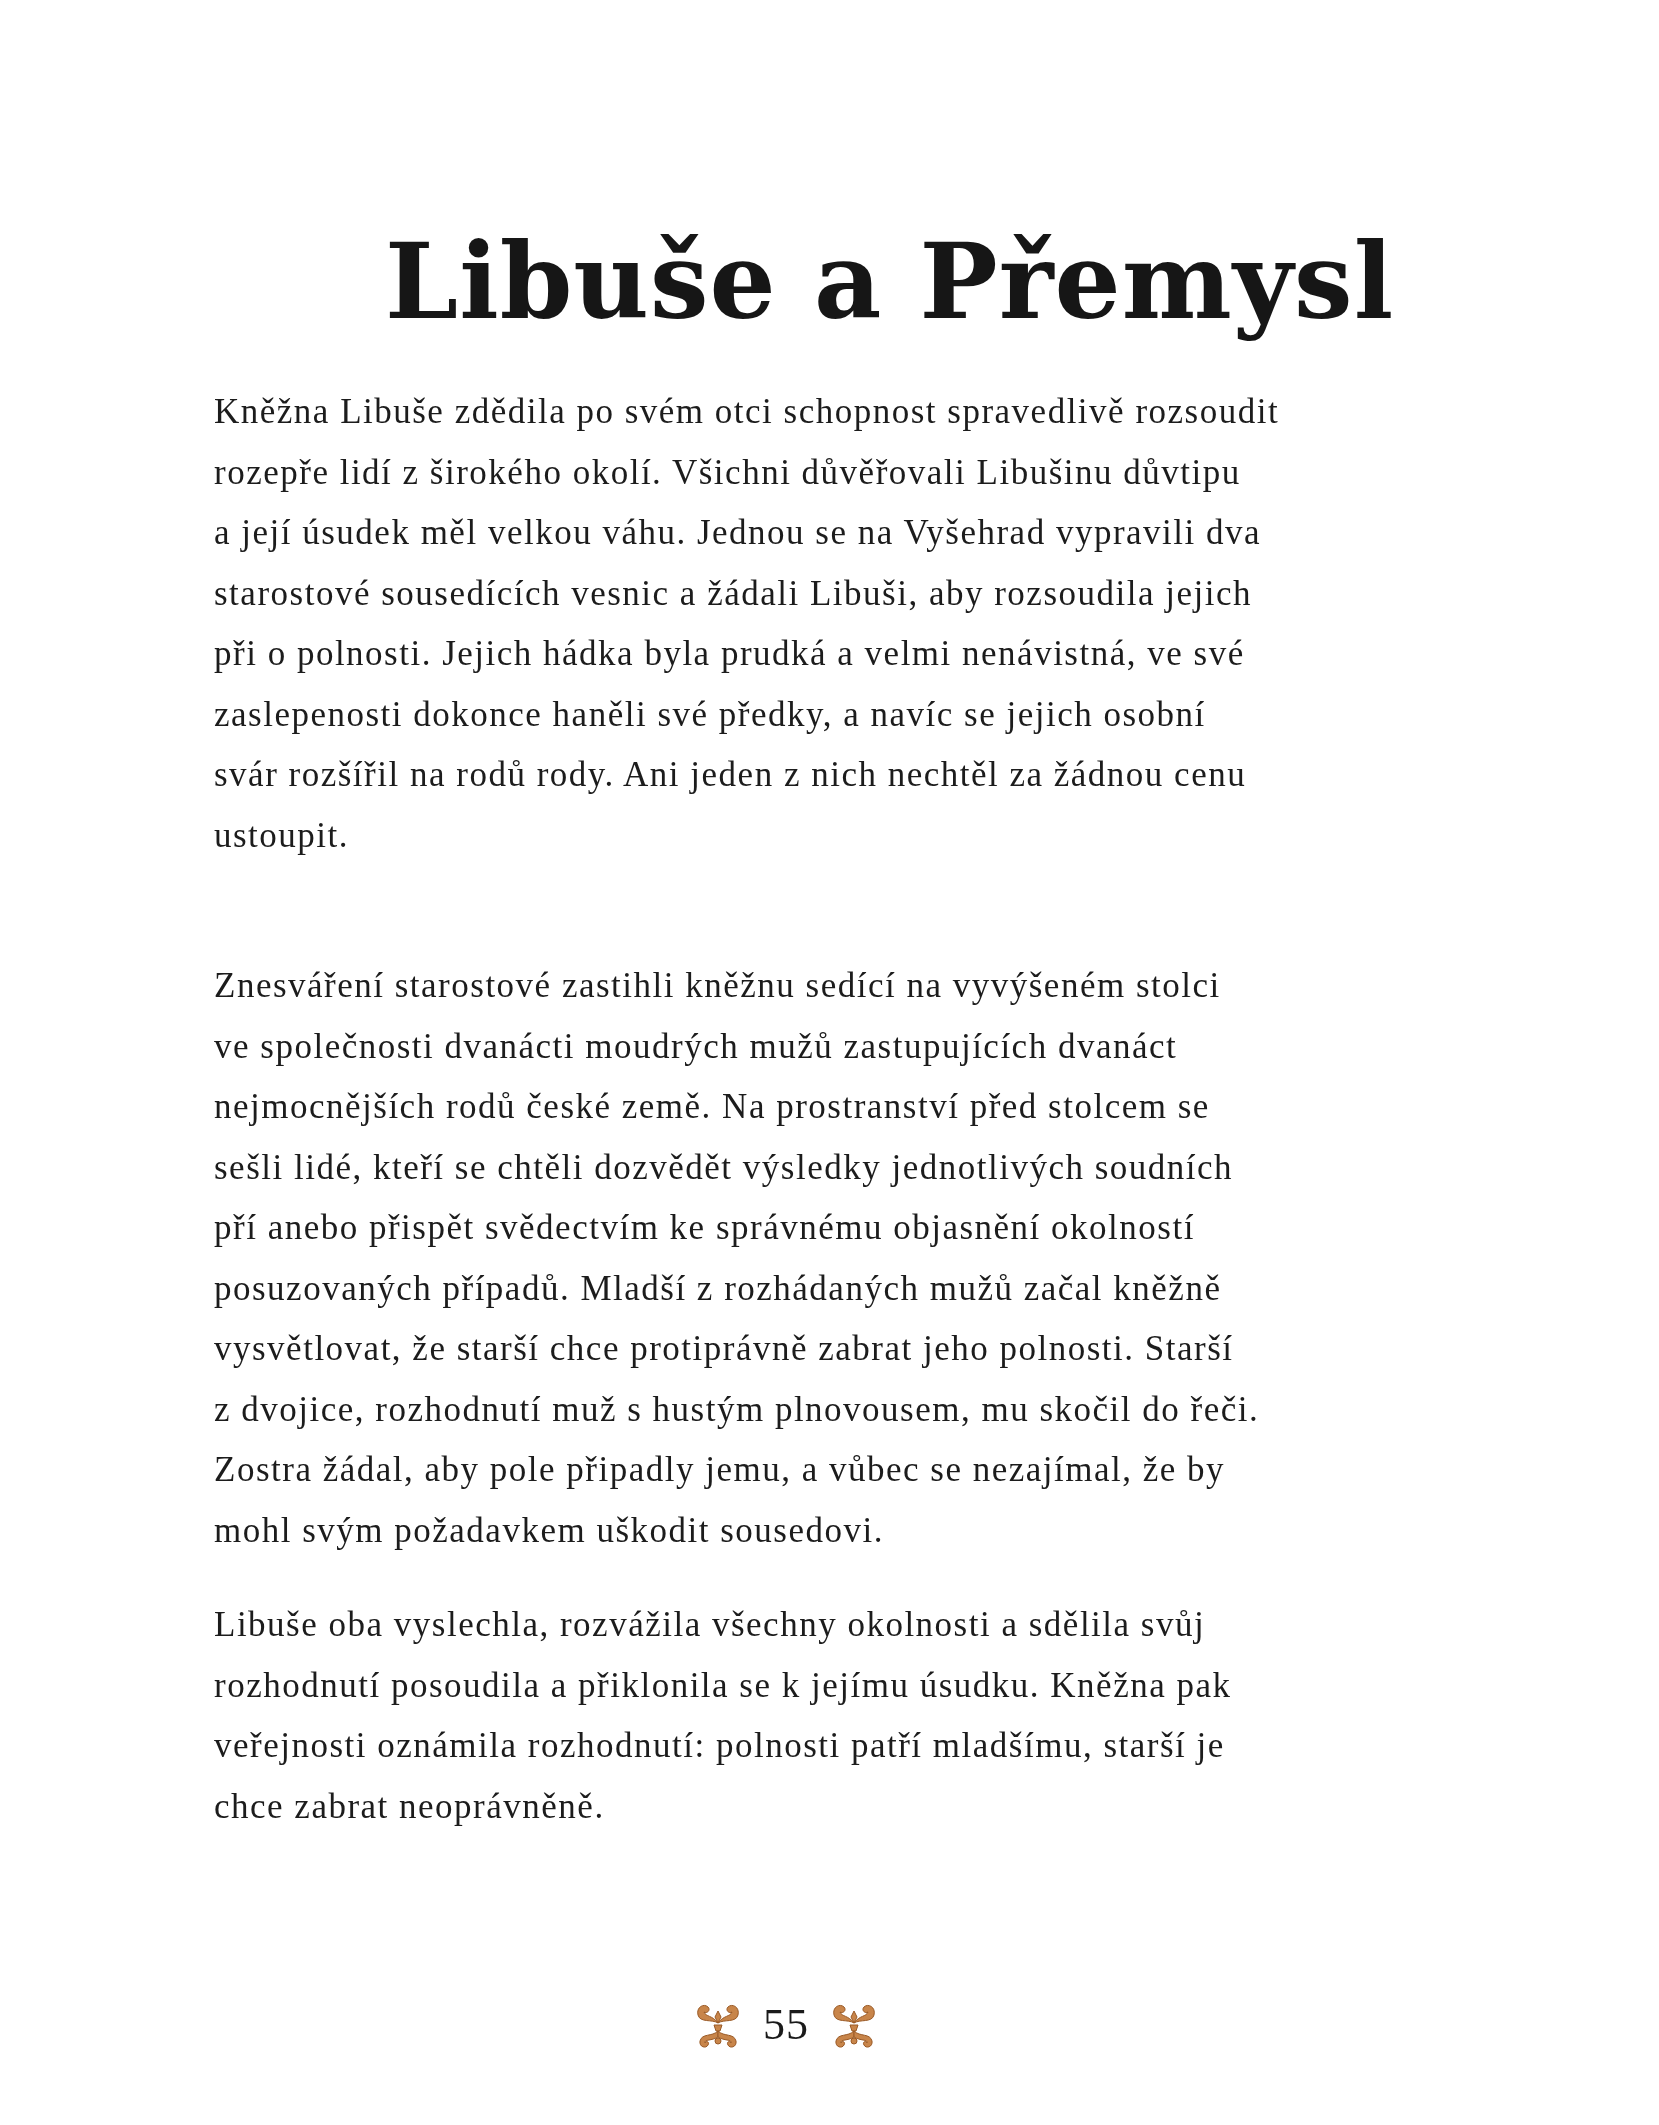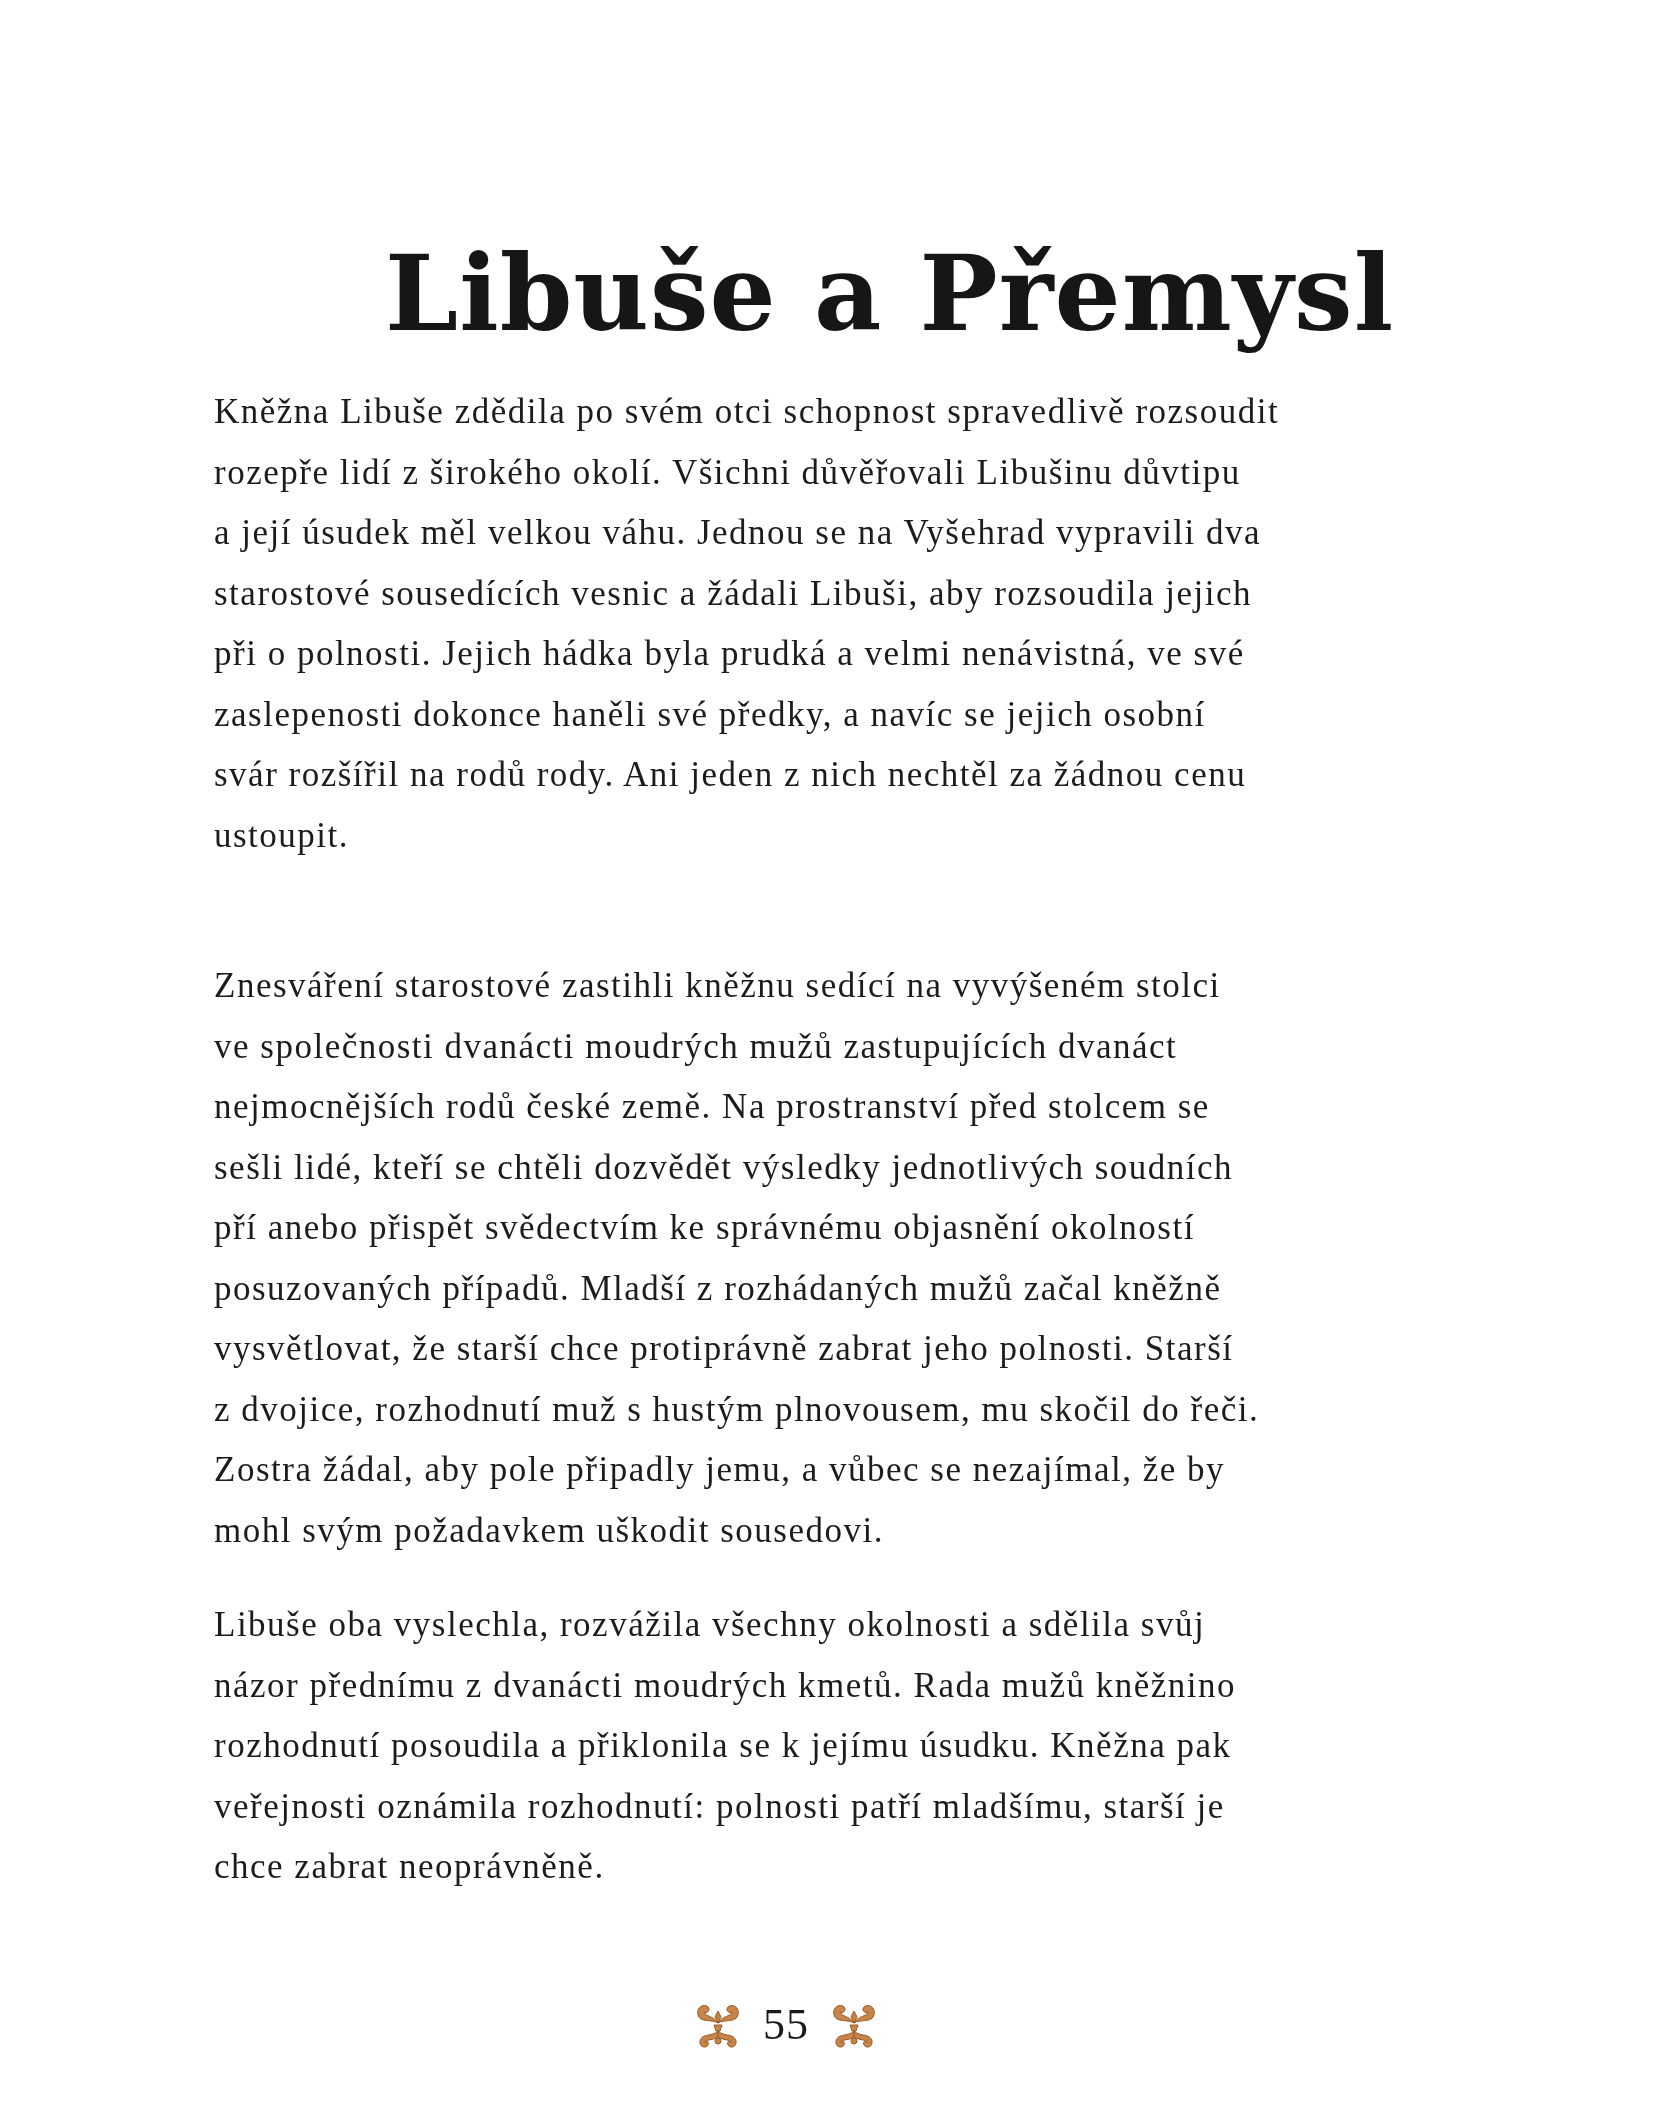--- a/index.html
+++ b/index.html
@@ -1,19 +1,19 @@
 <!DOCTYPE html>
 <html><head>
 <meta charset="utf-8">
 <style>
   html, body { margin: 0; padding: 0; background: #ffffff; }
   body { width: 1659px; height: 2125px; position: relative; overflow: hidden; }
   .page { position: absolute; inset: 0; background: #ffffff; }
   .title {
-    position: absolute; left: 385px; top: 164px; width: 800px; height: 120px;
+    position: absolute; left: 385px; top: 152px; width: 800px; height: 120px;
     font-family: "DejaVu Serif", serif; font-weight: bold; font-size: 104px;
     line-height: 120px; color: #161616; text-align: center; white-space: nowrap;
     letter-spacing: 1px;
   }
   .para { position: absolute; left: 198px; width: 1260px; margin: 16px; }
   .line {
     display: block; height: 60.5px; line-height: 60.5px; white-space: nowrap;
     font-family: "Liberation Serif", serif; font-size: 35px; letter-spacing: 1.5px;
     color: #1c1c1c;
   }
@@ -56,21 +56,20 @@
     <span class="line">pří anebo přispět svědectvím ke správnému objasnění okolností</span>
     <span class="line">posuzovaných případů. Mladší z rozhádaných mužů začal kněžně</span>
     <span class="line">vysvětlovat, že starší chce protiprávně zabrat jeho polnosti. Starší</span>
     <span class="line">z dvojice, rozhodnutí muž s hustým plnovousem, mu skočil do řeči.</span>
     <span class="line">Zostra žádal, aby pole připadly jemu, a vůbec se nezajímal, že by</span>
     <span class="line">mohl svým požadavkem uškodit sousedovi.</span>
   </div>
 
   <div class="para" id="p3">
     <span class="line">Libuše oba vyslechla, rozvážila všechny okolnosti a sdělila svůj</span>
-    <span class="line">názor přednímu z dvanácti moudrých kmetů. Rada mužů kněžnino</span>
     <span class="line">rozhodnutí posoudila a přiklonila se k jejímu úsudku. Kněžna pak</span>
     <span class="line">veřejnosti oznámila rozhodnutí: polnosti patří mladšímu, starší je</span>
     <span class="line">chce zabrat neoprávněně.</span>
   </div>
 
   <div class="footer">
     <svg class="ornament" viewBox="0 0 56 56">
       <g fill="#c8854a" stroke="#9a5a26" stroke-width="1">
         <path d="M28 14 L31 20 L28 26 L25 20 Z"></path>
         <path d="M28 26 C22 22 10 26 8 18 C6 10 14 6 18 10 C21 13 17 17 14 15 C16 20 22 18 28 26 Z"></path>

